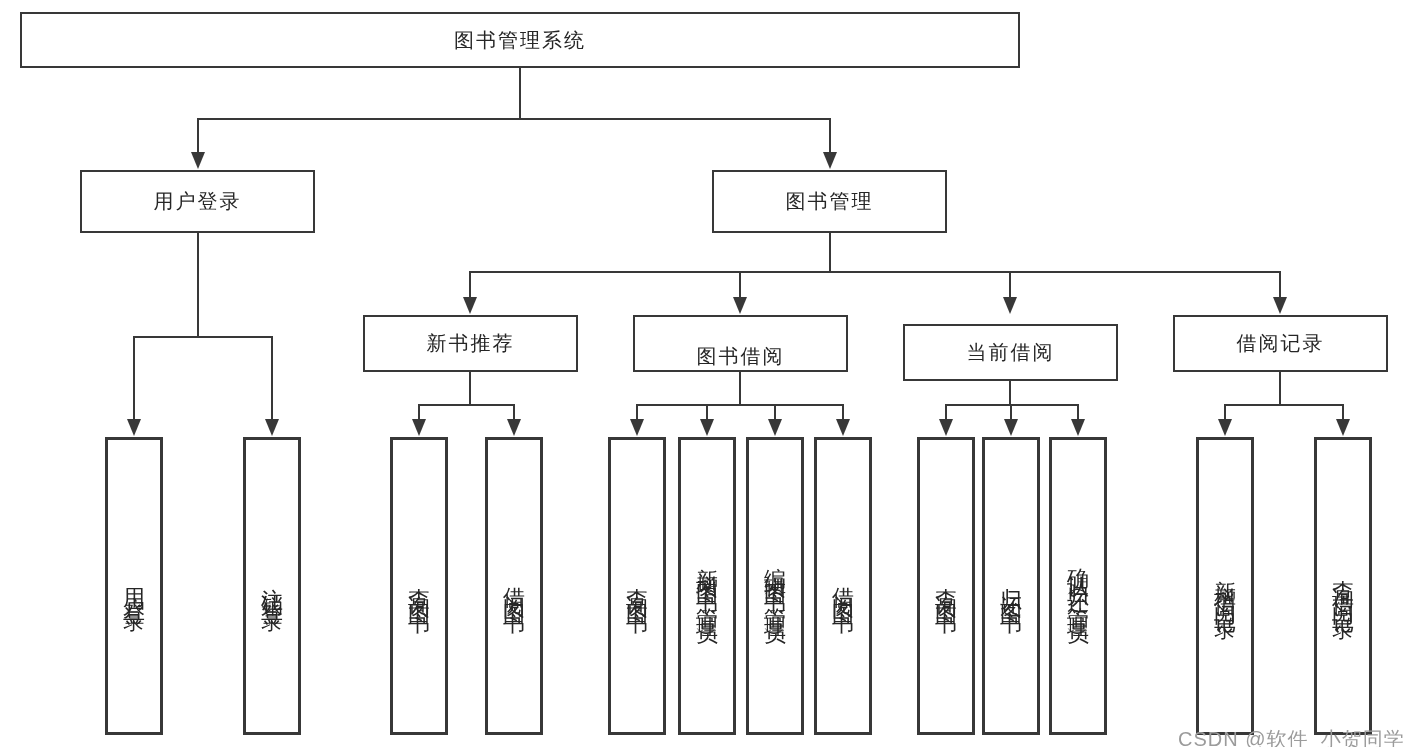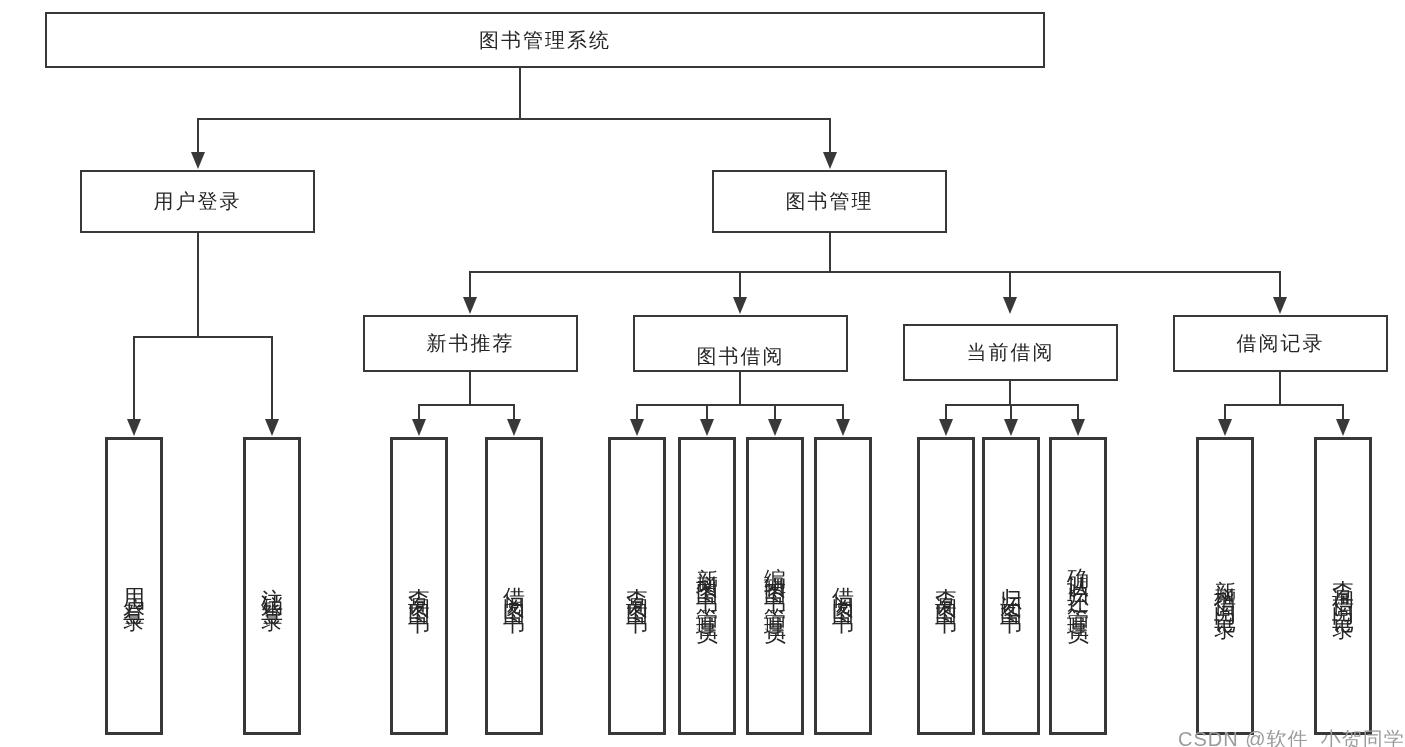--- a/index.html
+++ b/index.html
@@ -126,21 +126,21 @@
     <g>
       <path d="M1280 372 V406"></path>
       <path d="M1224 405 H1344"></path>
       <path d="M1225 405 V422"></path>
       <polygon points="1218,419 1232,419 1225,436"></polygon>
       <path d="M1343 405 V422"></path>
       <polygon points="1336,419 1350,419 1343,436"></polygon>
     </g>
   </svg>
 
-  <div class="box" style="left:20px;top:12px;width:1000px;height:56px;margin-left:25px;">
+  <div class="box" style="left:20px;top:12px;width:1000px;height:56px;">
     <span>图书管理系统</span>
   </div>
 
   <div class="box" style="left:80px;top:170px;width:235px;height:63px;">
     <span>用户登录</span>
   </div>
   <div class="box" style="left:712px;top:170px;width:235px;height:63px;">
     <span>图书管理</span>
   </div>
 

